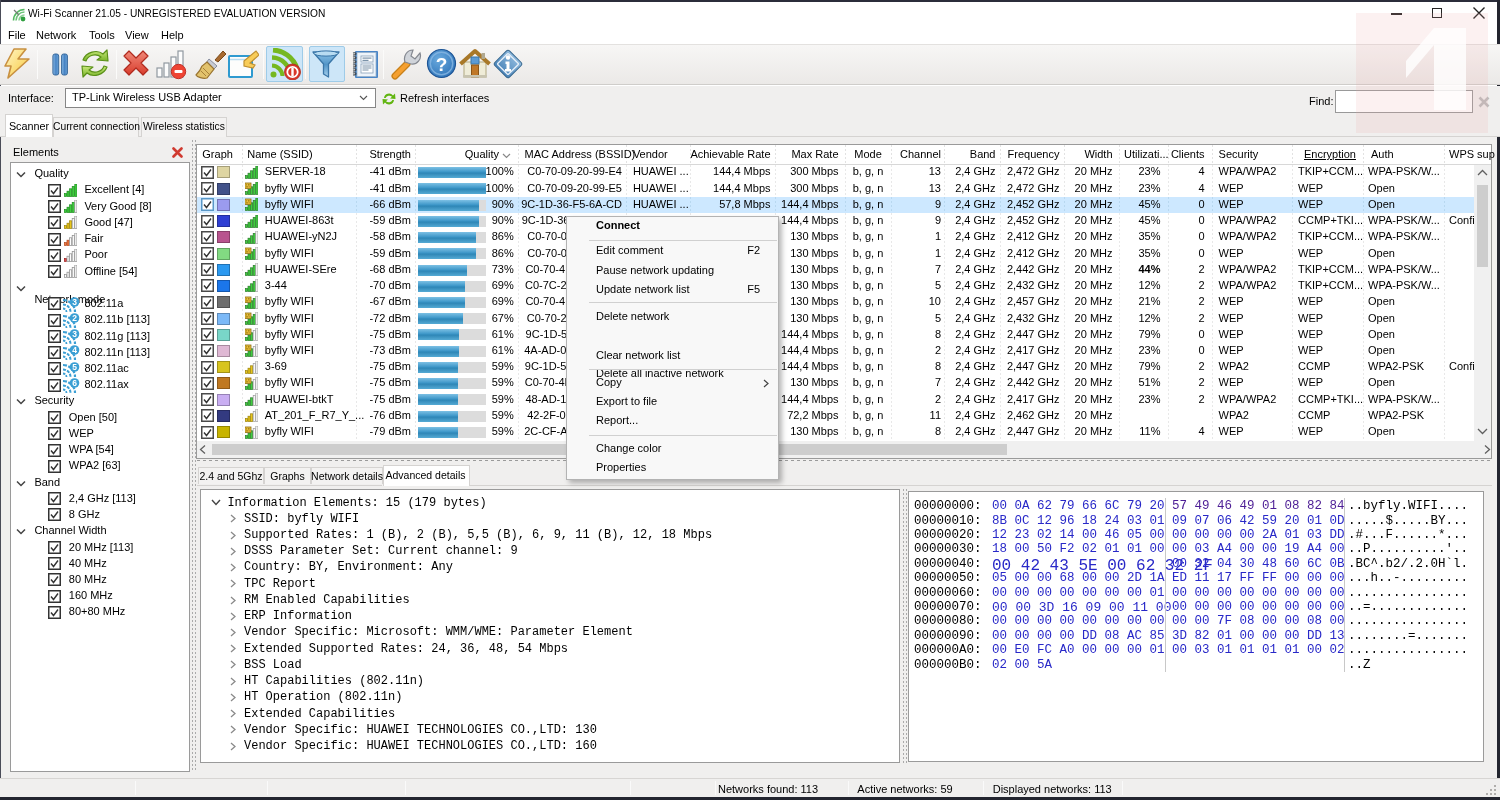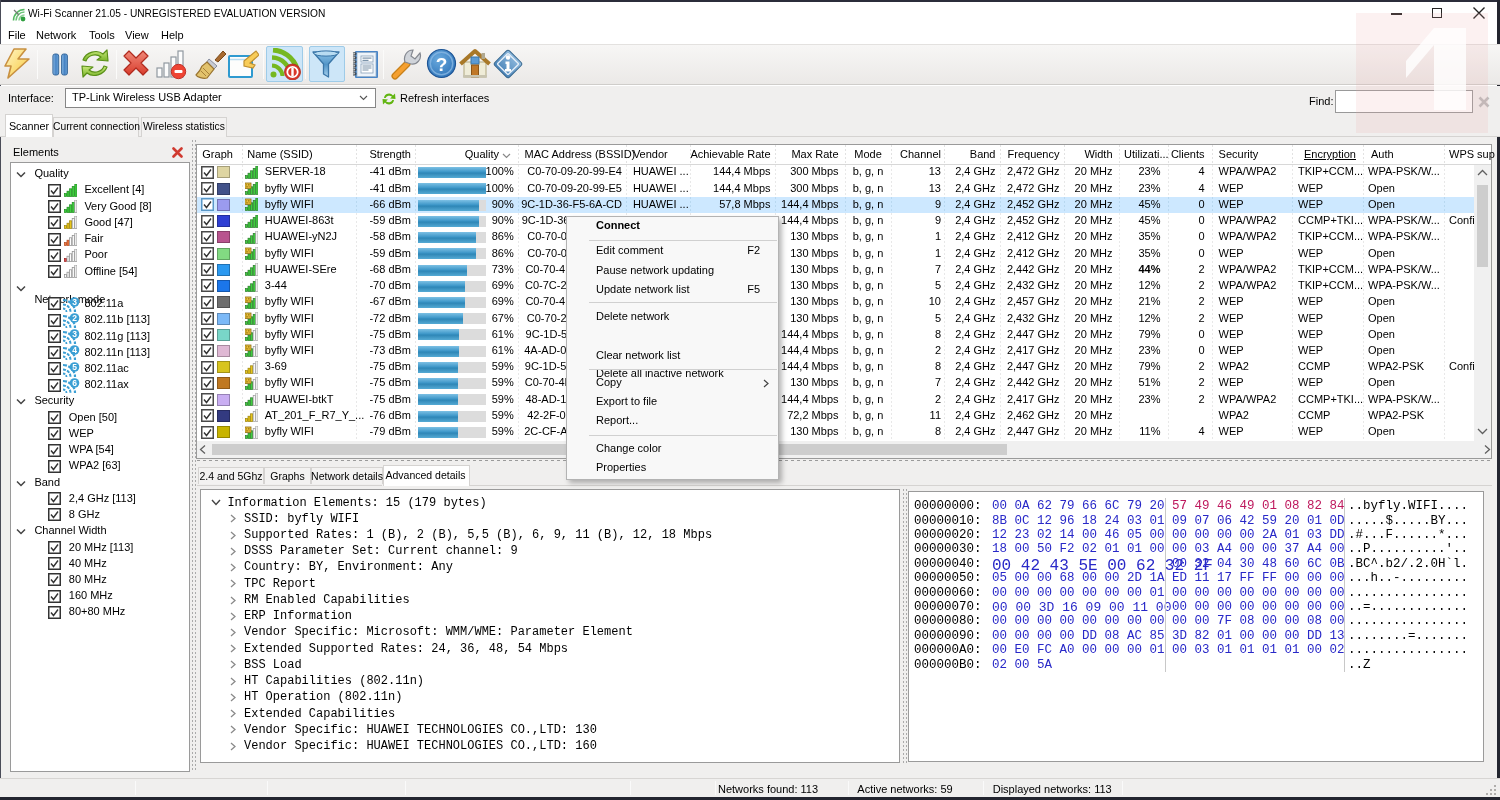--- a/index.html
+++ b/index.html
@@ -1206,33 +1206,33 @@
 <div class="ab mono" style="left:244px;top:722.7px;font-size:12px;color:#000;white-space:nowrap;">Vendor Specific: HUAWEI TECHNOLOGIES CO.,LTD: 130</div>
 <svg class="ab" style="left:229.5px;top:741.5px" width="6" height="9" viewBox="0 0 6 9">
     <path d="M1,1 L5,4.5 L1,8" stroke="#8a8a8a" stroke-width="1.3" fill="none"></path>
   </svg>
 <div class="ab mono" style="left:244px;top:738.9px;font-size:12px;color:#000;white-space:nowrap;">Vendor Specific: HUAWEI TECHNOLOGIES CO.,LTD: 160</div>
 <div class="ab" style="left:903px;top:489px;width:1px;height:274px;background-image:repeating-linear-gradient(#aaa 0 2px, transparent 2px 4px);"></div>
 <div class="ab" style="left:905.5px;top:489px;width:1px;height:274px;background-image:repeating-linear-gradient(#aaa 0 2px, transparent 2px 4px);"></div>
 <div class="ab" style="left:908px;top:491px;width:576px;height:271px;background:#fff;border:1px solid #9a9a9a;"></div>
 <div class="ab mono" style="left:914px;top:499.2px;font-size:12.5px;color:#000;white-space:nowrap;">00000000:</div>
 <div class="ab mono" style="left:992px;top:499.2px;font-size:12.5px;color:#2828c8;white-space:nowrap;">00 0A 62 79 66 6C 79 20</div>
-<div class="ab mono" style="left:1172px;top:499.2px;font-size:12.5px;color:#be185d;white-space:nowrap;">57 49 46 49 01 08 82 84</div>
+<div class="ab mono" style="left:1172px;top:499.2px;font-size:12.5px;color:#4c1d95;white-space:nowrap;">57 49 46 49 01 08 82 84</div>
 <div class="ab mono" style="left:1348px;top:499.2px;font-size:12.5px;color:#000;white-space:nowrap;">..byfly.WIFI....</div>
 <div class="ab mono" style="left:914px;top:513.6px;font-size:12.5px;color:#000;white-space:nowrap;">00000010:</div>
 <div class="ab mono" style="left:992px;top:513.6px;font-size:12.5px;color:#2828c8;white-space:nowrap;">8B 0C 12 96 18 24 03 01</div>
 <div class="ab mono" style="left:1172px;top:513.6px;font-size:12.5px;color:#2828c8;white-space:nowrap;">09 07 06 42 59 20 01 0D</div>
 <div class="ab mono" style="left:1348px;top:513.6px;font-size:12.5px;color:#000;white-space:nowrap;">.....$.....BY...</div>
 <div class="ab mono" style="left:914px;top:528.0px;font-size:12.5px;color:#000;white-space:nowrap;">00000020:</div>
 <div class="ab mono" style="left:992px;top:528.0px;font-size:12.5px;color:#2828c8;white-space:nowrap;">12 23 02 14 00 46 05 00</div>
 <div class="ab mono" style="left:1172px;top:528.0px;font-size:12.5px;color:#2828c8;white-space:nowrap;">00 00 00 00 2A 01 03 DD</div>
 <div class="ab mono" style="left:1348px;top:528.0px;font-size:12.5px;color:#000;white-space:nowrap;">.#...F......*...</div>
 <div class="ab mono" style="left:914px;top:542.4px;font-size:12.5px;color:#000;white-space:nowrap;">00000030:</div>
 <div class="ab mono" style="left:992px;top:542.4px;font-size:12.5px;color:#2828c8;white-space:nowrap;">18 00 50 F2 02 01 01 00</div>
-<div class="ab mono" style="left:1172px;top:542.4px;font-size:12.5px;color:#2828c8;white-space:nowrap;">00 03 A4 00 00 37 A4 00</div>
+<div class="ab mono" style="left:1172px;top:542.4px;font-size:12.5px;color:#2828c8;white-space:nowrap;">00 03 A4 00 00 19 A4 00</div>
 <div class="ab mono" style="left:1348px;top:542.4px;font-size:12.5px;color:#000;white-space:nowrap;">..P..........'..</div>
 <div class="ab mono" style="left:914px;top:556.8px;font-size:12.5px;color:#000;white-space:nowrap;">00000040:</div>
 <div class="ab mono" style="left:992px;top:556.8px;font-size:16px;color:#2828c8;white-space:nowrap;">00 42 43 5E 00 62 32 2F</div>
 <div class="ab mono" style="left:1172px;top:556.8px;font-size:12.5px;color:#2828c8;white-space:nowrap;">00 32 04 30 48 60 6C 0B</div>
 <div class="ab mono" style="left:1348px;top:556.8px;font-size:12.5px;color:#000;white-space:nowrap;">.BC^.b2/.2.0H`l.</div>
 <div class="ab mono" style="left:914px;top:571.2px;font-size:12.5px;color:#000;white-space:nowrap;">00000050:</div>
 <div class="ab mono" style="left:992px;top:571.2px;font-size:12.5px;color:#2828c8;white-space:nowrap;">05 00 00 68 00 00 2D 1A</div>
 <div class="ab mono" style="left:1172px;top:571.2px;font-size:12.5px;color:#2828c8;white-space:nowrap;">ED 11 17 FF FF 00 00 00</div>
 <div class="ab mono" style="left:1348px;top:571.2px;font-size:12.5px;color:#000;white-space:nowrap;">...h..-.........</div>
 <div class="ab mono" style="left:914px;top:585.6px;font-size:12.5px;color:#000;white-space:nowrap;">00000060:</div>

